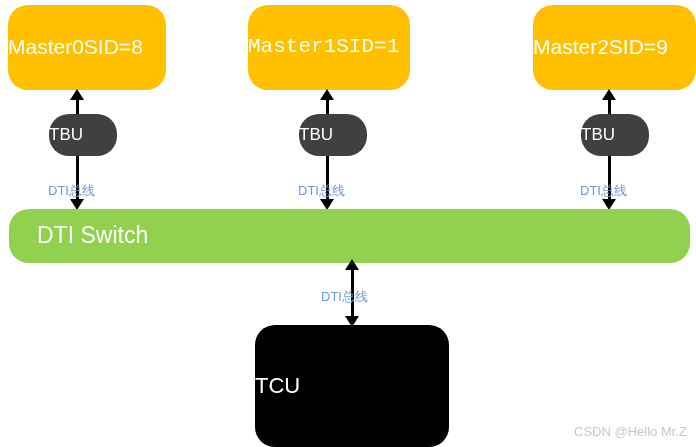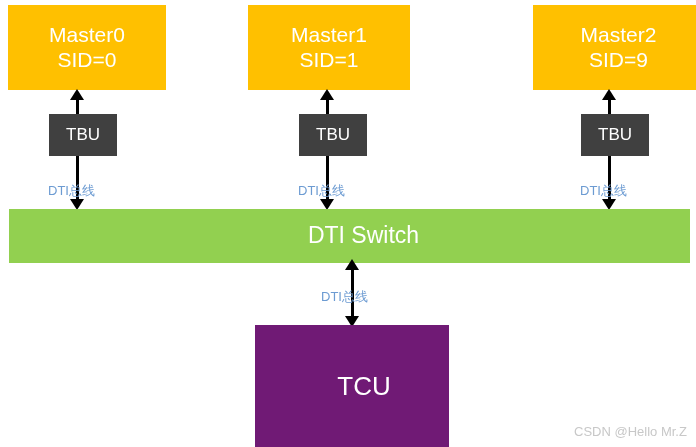--- a/index.html
+++ b/index.html
@@ -15,47 +15,47 @@
     position: relative;
     width: 696px;
     height: 447px;
     background: #ffffff;
     overflow: hidden;
   }
   .node-box {
     position: absolute;
     box-sizing: border-box;
     display: flex;
-    flex-direction: column;
+    flex-direction: row;
     align-items: center;
-    justify-content: center;
+    justify-content: flex-start;
     color: #ffffff;
     text-align: center;
     line-height: 1.18;
+    border-radius: 20px;
   }
   .master-box {
     background: #FFC000;
     font-size: 21px;
   }
   .master-box .line {
     display: block;
   }
   .tbu-box {
     background: #404040;
     font-size: 17px;
   }
   .switch-box {
     background: #92D050;
     font-size: 23px;
     padding-left: 28px;
   }
   .tcu-box {
-    background: #701a75;
-    font-size: 26px;
-    padding-left: 24px;
+    background: #000000;
+    font-size: 22px;
   }
   
   .arrow-shaft {
     position: absolute;
     width: 3px;
     background: #000000;
   }
   
   .arrow-head-up {
     position: absolute;
@@ -94,53 +94,53 @@
     margin-left: 28px;
   }
 </style>
 </head>
 <body>
 
 <div id="diagram-canvas">
 
   <div class="node-box master-box" style="left:8px; top:5px; width:158px; height:85px;">
     <span class="line">Master0</span>
-    <span class="line">SID=0</span>
+    <span class="line">SID=8</span>
   </div>
 
   <div class="arrow-shaft" style="left:76px; top:98px; height:18px;"></div>
   <div class="arrow-head-up" style="left:70px; top:89px;"></div>
 
   <div class="node-box tbu-box" style="left:49px; top:114px; width:68px; height:42px;">
     <span>TBU</span>
   </div>
 
   <div class="arrow-shaft" style="left:76px; top:156px; height:46px;"></div>
   <div class="arrow-head-down" style="left:70px; top:199px;"></div>
 
   <div class="bus-label" style="left:48px; top:182px;">DTI总线</div>
 
-  <div class="node-box master-box" style="left:248px; top:5px; width:162px; height:85px;">
+  <div class="node-box master-box" style="left:248px; top:5px; width:162px; height:85px;font-family:Liberation Mono, monospace;">
     <span class="line">Master1</span>
     <span class="line">SID=1</span>
   </div>
 
   <div class="arrow-shaft" style="left:326px; top:98px; height:18px;"></div>
   <div class="arrow-head-up" style="left:320px; top:89px;"></div>
 
   <div class="node-box tbu-box" style="left:299px; top:114px; width:68px; height:42px;">
     <span>TBU</span>
   </div>
 
   <div class="arrow-shaft" style="left:326px; top:156px; height:46px;"></div>
   <div class="arrow-head-down" style="left:320px; top:199px;"></div>
 
   <div class="bus-label" style="left:298px; top:182px;">DTI总线</div>
 
-  <div class="node-box master-box" style="left:533px; top:5px; width:163px; height:85px;padding-left:8px;">
+  <div class="node-box master-box" style="left:533px; top:5px; width:163px; height:85px;">
     <span class="line">Master2</span>
     <span class="line">SID=9</span>
   </div>
 
   <div class="arrow-shaft" style="left:608px; top:98px; height:18px;"></div>
   <div class="arrow-head-up" style="left:602px; top:89px;"></div>
 
   <div class="node-box tbu-box" style="left:581px; top:114px; width:68px; height:42px;">
     <span>TBU</span>
   </div>

